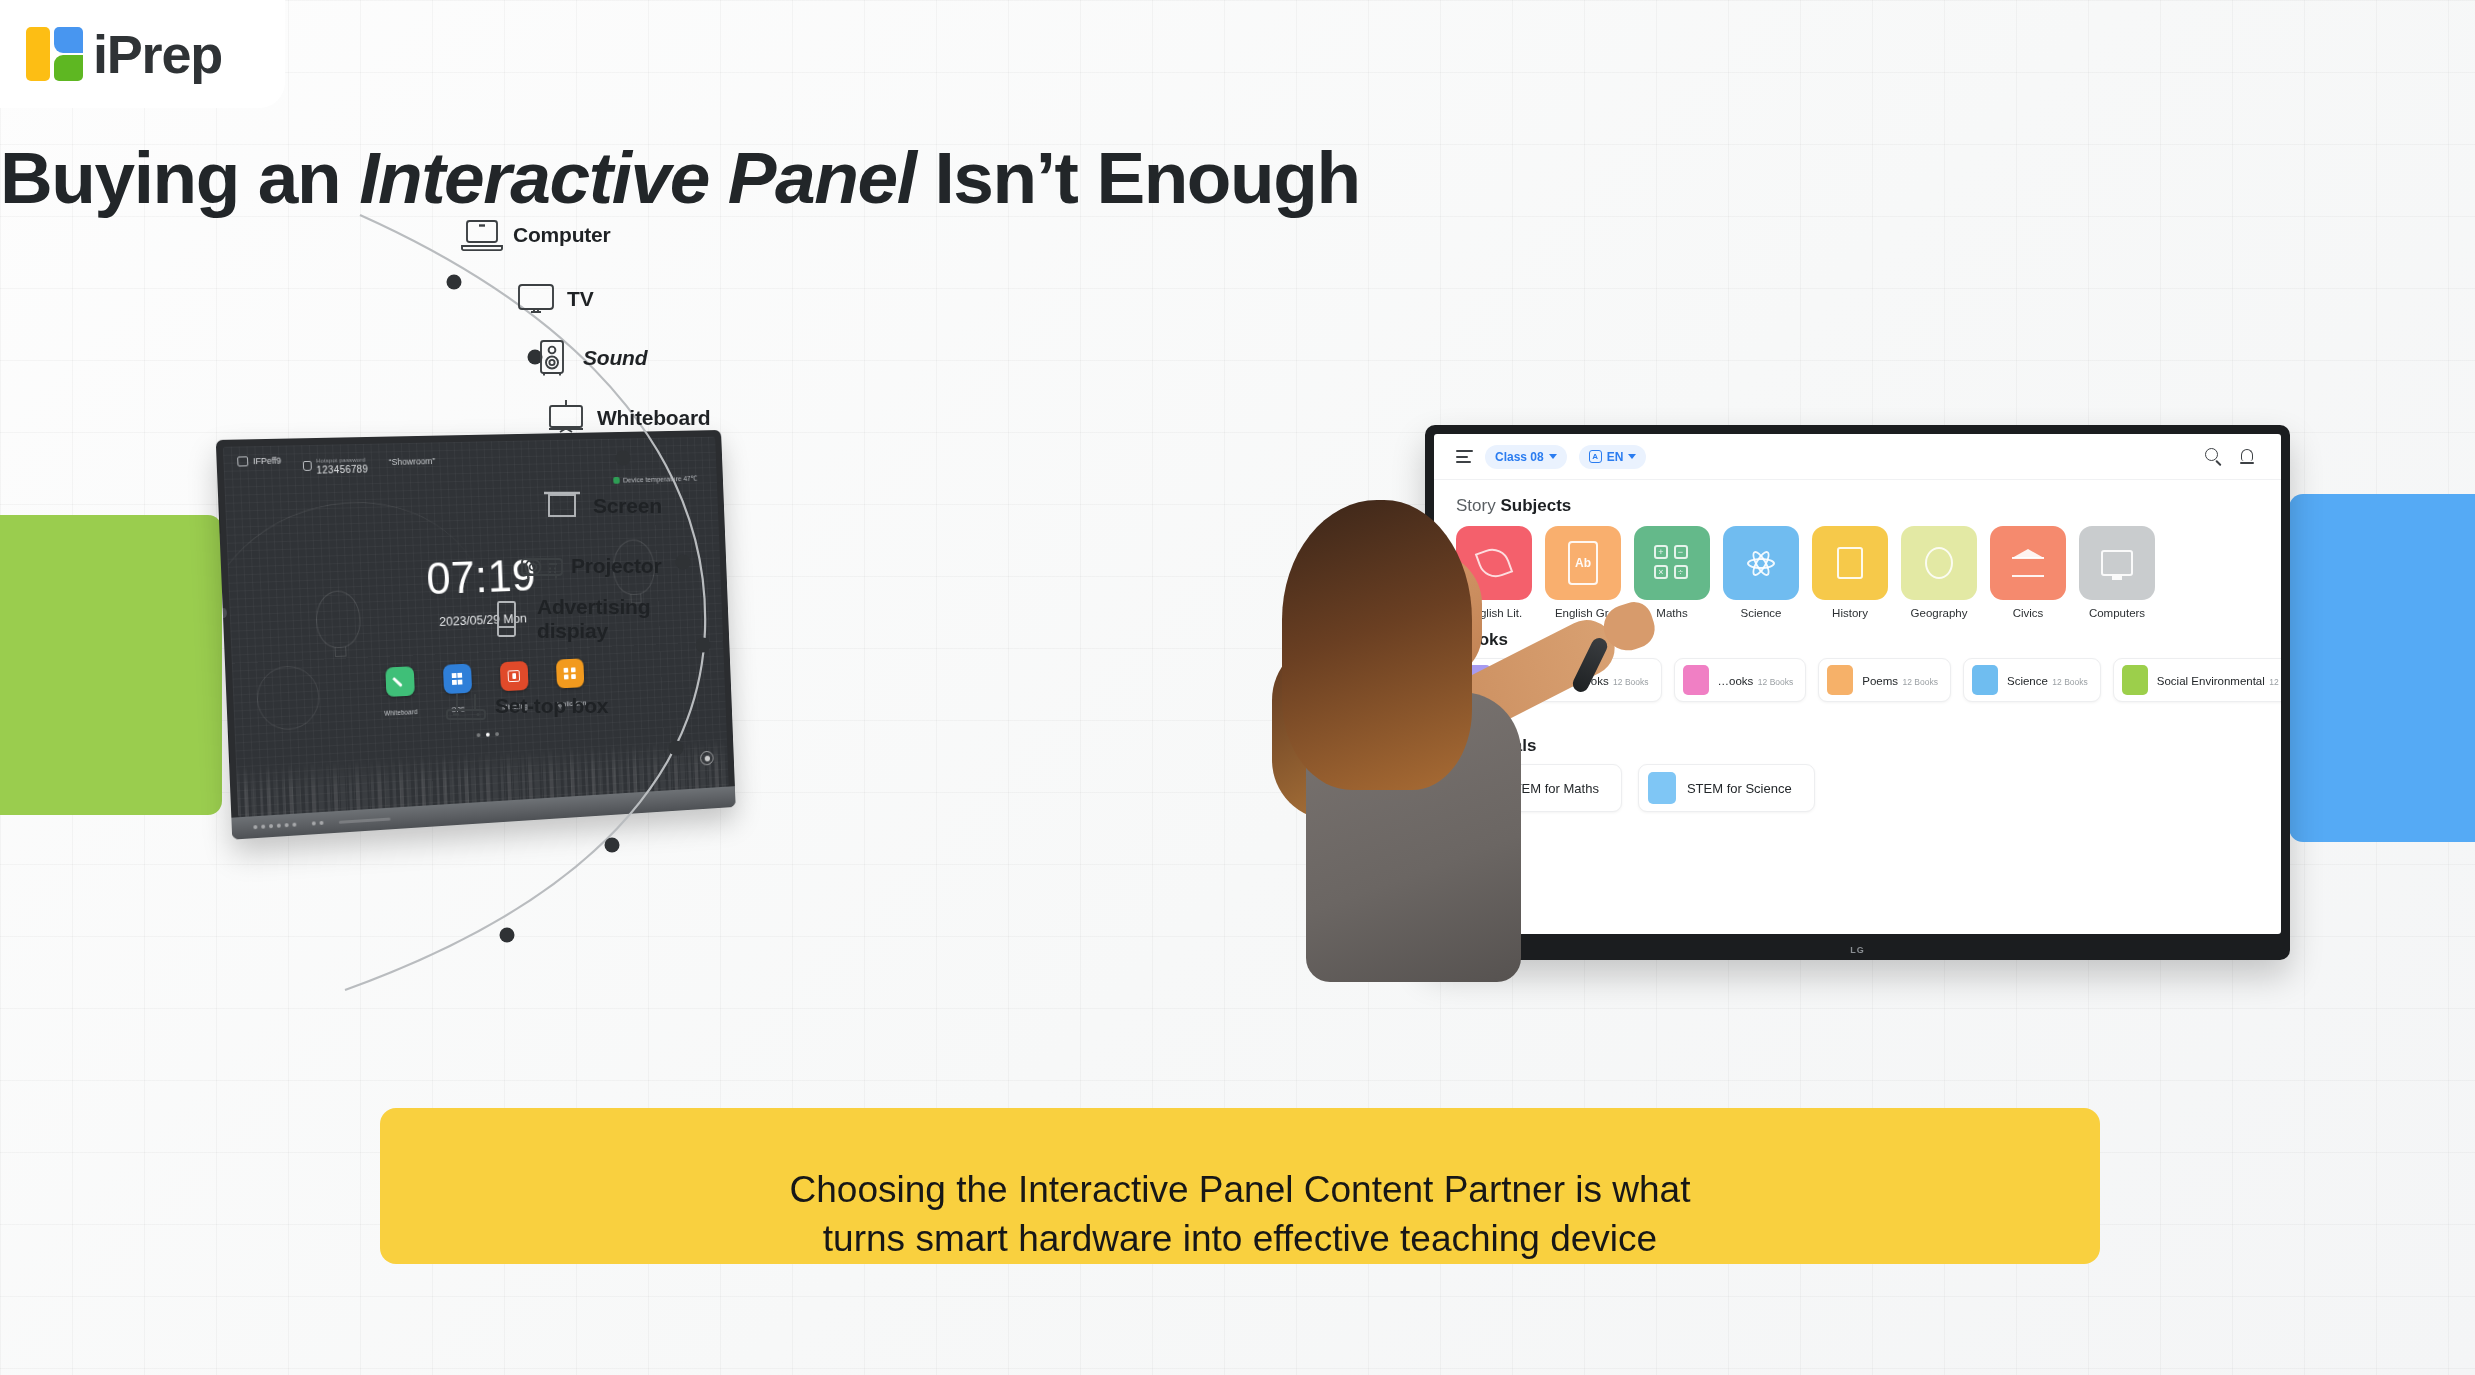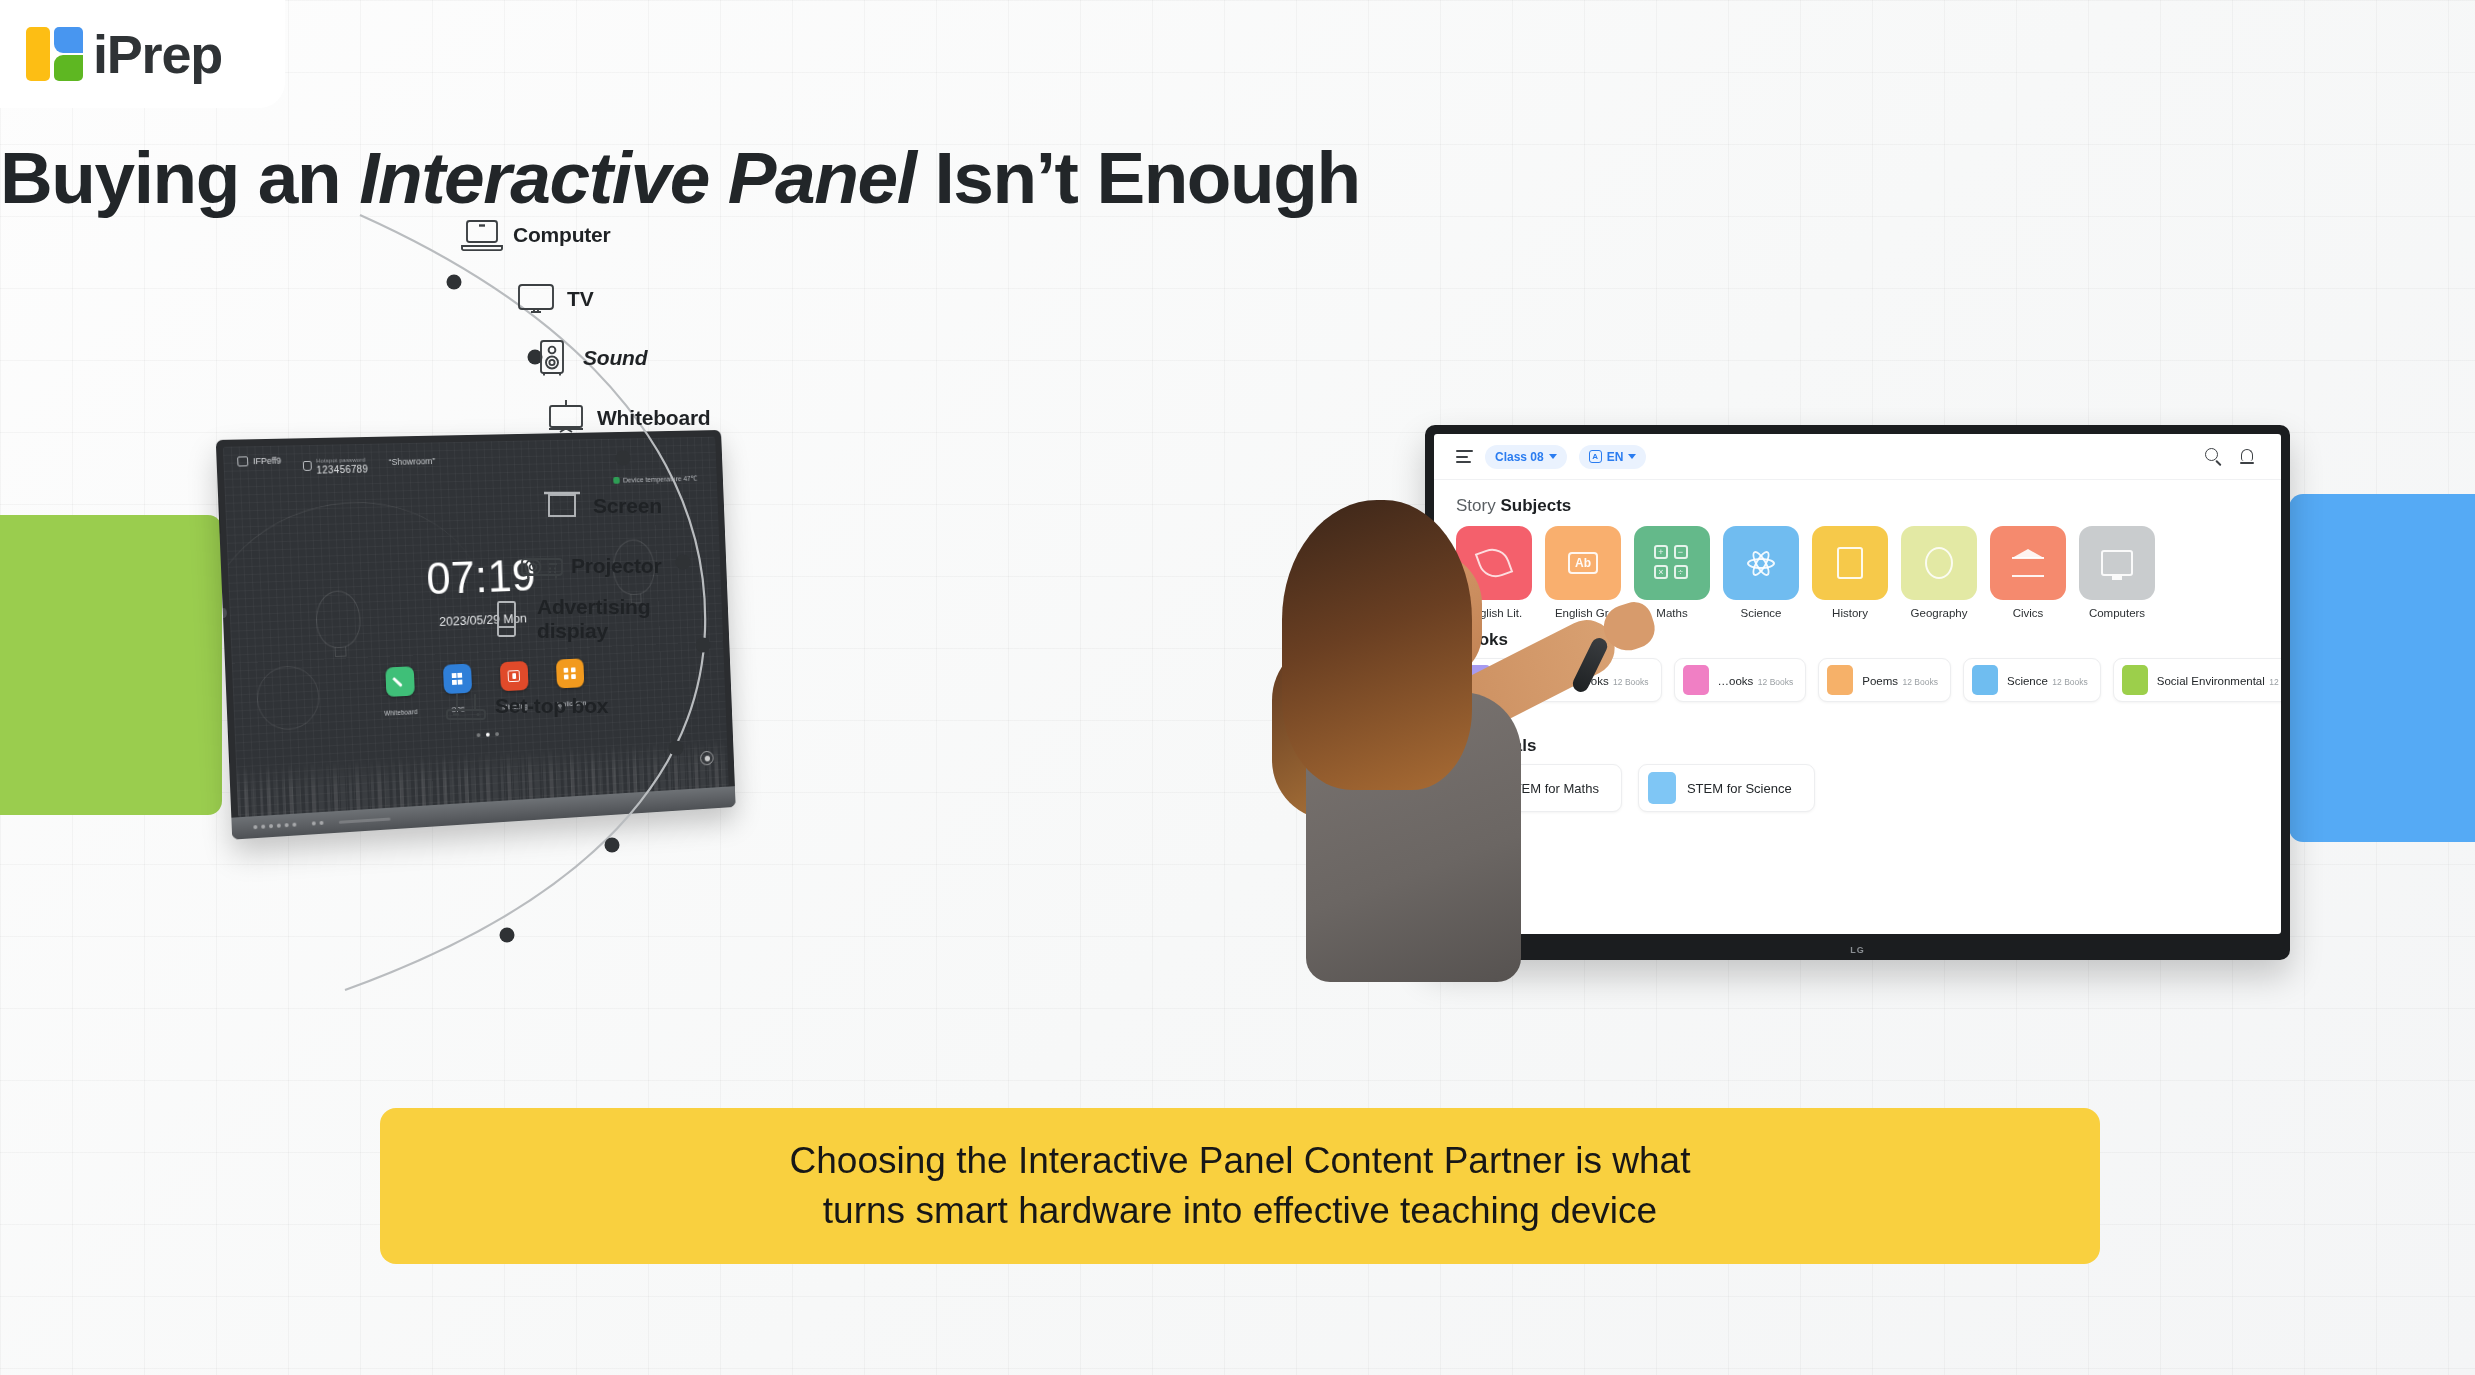--- a/index.html
+++ b/index.html
@@ -287,21 +287,21 @@
   }
   .subj-tile {
     width: 76px; height: 74px; border-radius: 13px;
     display: flex; align-items: center; justify-content: center;
     margin-bottom: 7px;
   }
   .subj-name { font-size: 11.5px; color: #2c3033; }
   .si { width: 36px; height: 36px; position: relative; opacity: .92; }
   .si-feather { width: 30px; height: 30px; border: 2px solid rgba(255,255,255,0.85);
                 border-radius: 0 60% 0 60%; transform: rotate(-20deg); }
-  .si-ab { width: 30px; height: 22px; border: 2px solid rgba(255,255,255,0.9); border-radius: 4px;
+  .si-ab { width: 30px; height: 44px; border: 2px solid rgba(255,255,255,0.9); border-radius: 4px;
            display: flex; align-items: center; justify-content: center;
            font-size: 12px; font-weight: 700; color: rgba(255,255,255,0.95); }
   .si-calc { display: grid; grid-template-columns: 1fr 1fr; gap: 3px; }
   .si-calc i { width: 14px; height: 14px; border: 2px solid rgba(255,255,255,0.9); border-radius: 3px;
                font-size: 9px; color: rgba(255,255,255,0.95); display: flex; align-items: center;
                justify-content: center; font-style: normal; }
   .si-atom { width: 32px; height: 32px; position: relative; }
   .si-atom i { position: absolute; left: 2px; top: 11px; width: 28px; height: 11px;
                border: 2px solid rgba(255,255,255,0.9); border-radius: 50%; }
   .si-atom i:nth-child(2) { transform: rotate(60deg); }
@@ -387,21 +387,21 @@
   .t-pen {
     position: absolute; left: 312px; top: 146px; width: 16px; height: 58px;
     background: linear-gradient(#3a3d40, #1e2123); border-radius: 8px;
     transform: rotate(26deg);
   }
 
   
   #caption {
     position: absolute; left: 380px; top: 1108px; width: 1720px; height: 156px;
     background: #F9D03F; border-radius: 16px;
-    display: flex; flex-direction: column; align-items: center; justify-content: center;
+    display: flex; flex-direction: column; align-items: center; justify-content: flex-end;
     z-index: 25;
   }
   #caption div {
     font-size: 37px; color: #171717; line-height: 1.34; white-space: nowrap;
   }
 </style>
 </head>
 <body>
 
 <div id="stage">

